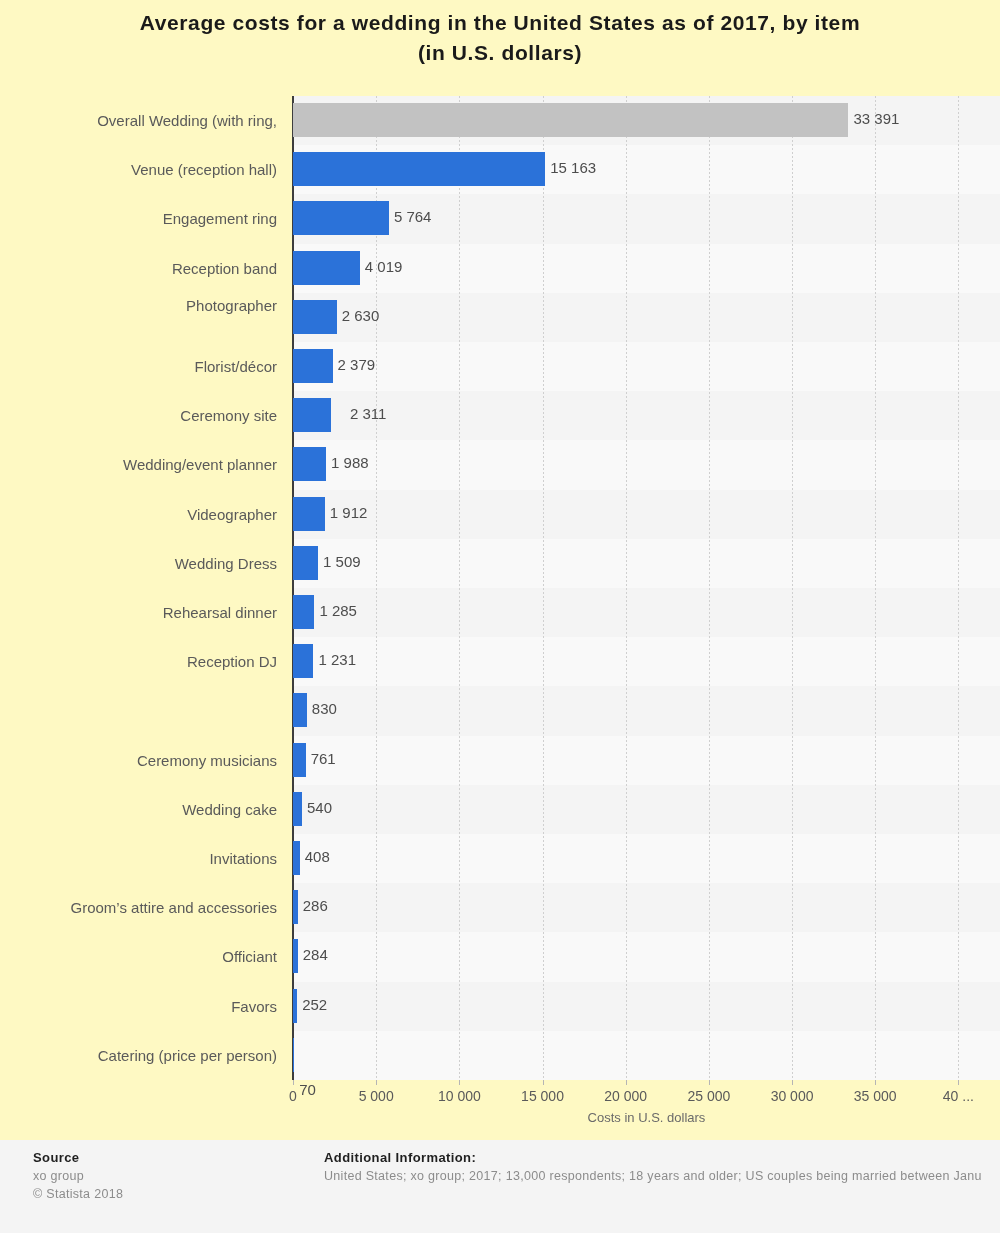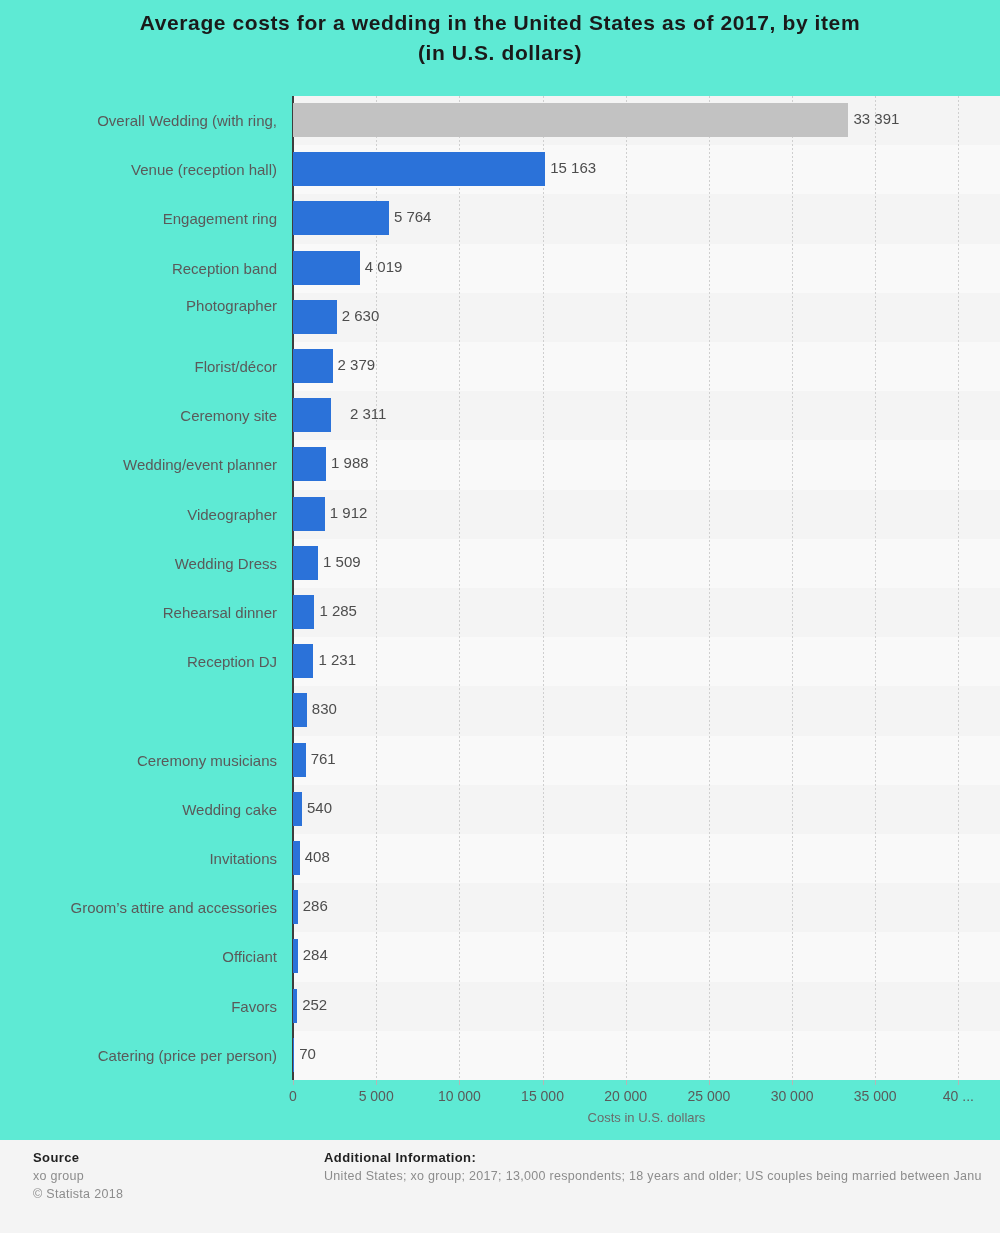--- a/index.html
+++ b/index.html
@@ -8,21 +8,21 @@
     width: 1000px;
     height: 1233px;
     background: #f4f4f4;
     font-family: "Liberation Sans", sans-serif;
     overflow: hidden;
   }
   #page {
     position: relative;
     width: 1000px;
     height: 1233px;
-    background: #5eead4;
+    background: #fef9c3;
   }
 
   
   #title-block {
     position: absolute;
     left: 0; top: 8px;
     width: 1000px;
     text-align: center;
   }
   #title-block .tline {
@@ -316,21 +316,21 @@
         <div class="row" style="top: 836.4px; height: 49.2px;">
           <div class="bar" style="width: 4.72442px;"></div>
           <div class="bar-value" style="left: 9.72442px;">284</div>
         </div>
         <div class="row" style="top: 885.6px; height: 49.2px;">
           <div class="bar" style="width: 4.19209px;"></div>
           <div class="bar-value" style="left: 9.19209px;">252</div>
         </div>
         <div class="row" style="top: 934.8px; height: 49.2px;">
           <div class="bar" style="width: 1.2px;"></div>
-          <div class="bar-value" style="left: 6.2px;">70</div>
+          <div class="bar-value" style="left: 6.2px; margin-top: 36px;">70</div>
         </div>
       </div>
   </div>
 
   <div id="xaxis">
       <div class="xtickmark" style="left: 0px;"></div>
       <div class="xtick" style="left: 0px;">0</div>
       <div class="xtickmark" style="left: 83.1765px;"></div>
       <div class="xtick" style="left: 83.1765px;">5 000</div>
       <div class="xtickmark" style="left: 166.353px;"></div>

